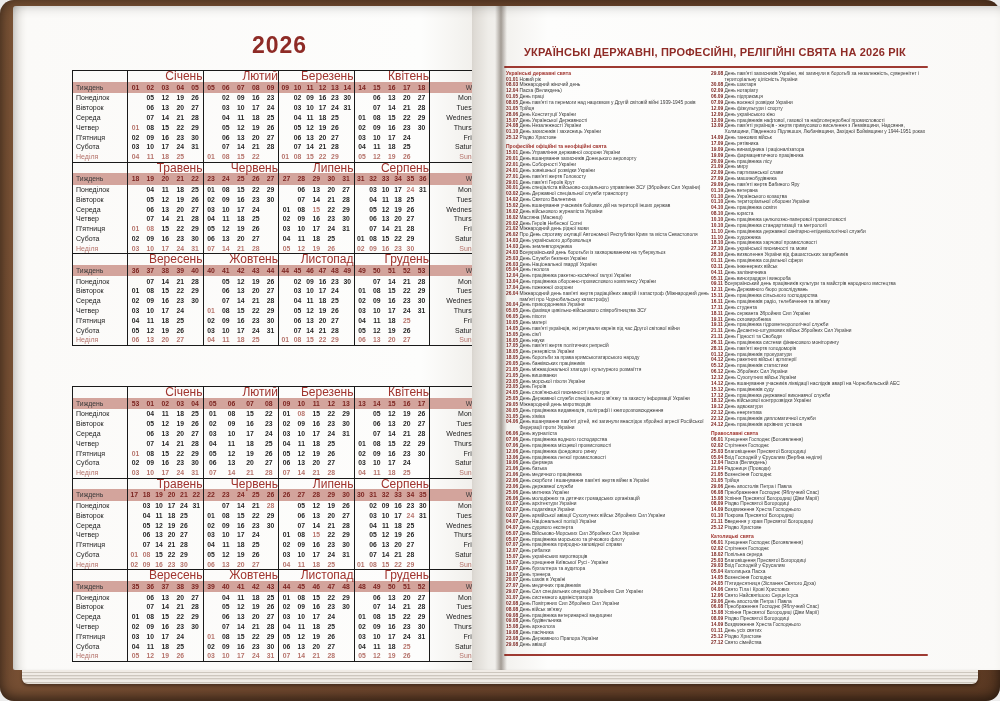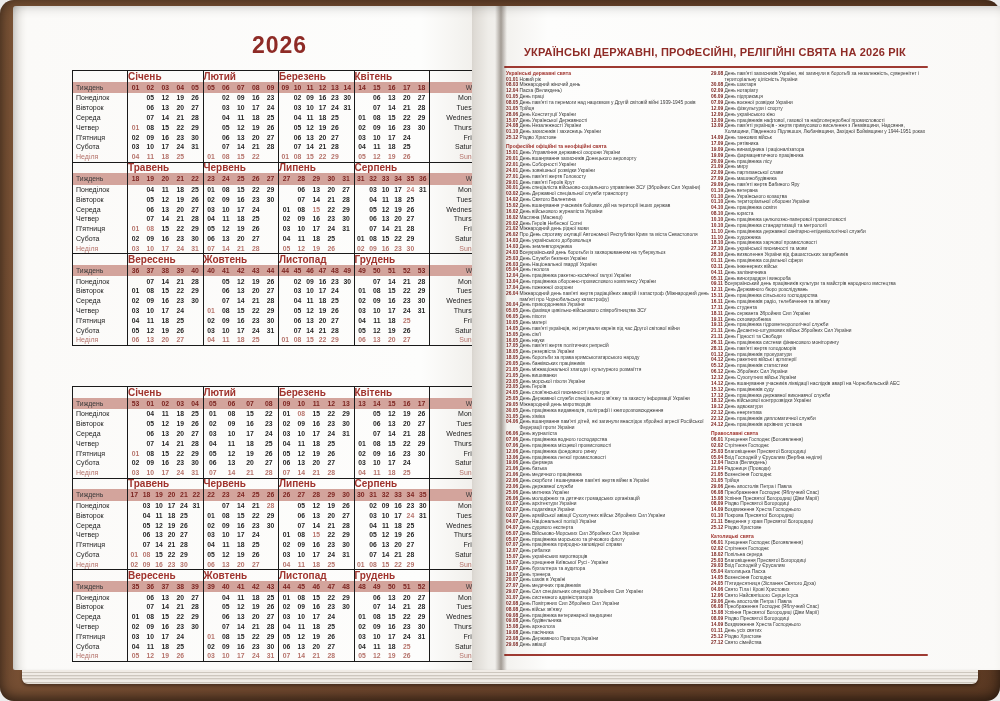--- a/index.html
+++ b/index.html
@@ -32,21 +32,21 @@
   .wrow{height:11.5px;background:#d3a49c;}
   .drow{height:9.8px;}
   .lab{width:54px;flex:0 0 54px;padding-left:3px;font-size:7px;color:#1c1c1c;box-sizing:border-box;}
   .enl{width:57px;flex:0 0 57px;text-align:right;padding-right:3px;font-size:7px;color:#1c1c1c;
     border-left:1px solid #1a1a1a;box-sizing:border-box;height:100%;display:flex;align-items:center;justify-content:flex-end;}
   .grp{flex:1;display:flex;border-left:1px solid #1a1a1a;height:100%;align-items:center;box-sizing:border-box;}
   .cell{flex:1;text-align:center;font-size:6.8px;font-weight:bold;color:#272727;}
   .wrow .lab{font-size:6.8px;color:#3a3a3a;}
   .wrow .cell{color:#7c2420;}
   .wrow .enl{color:#3a3a3a;font-size:6.8px;font-weight:normal;}
-  .mname{flex:1;text-align:left;font-size:10px;font-weight:bold;color:#a0342e;}
+  .mname{flex:1;text-align:right;font-size:12px;font-weight:normal;color:#a0342e;}
   .sun .lab,.sun .cell,.sun .enl{color:#b5736b;}
   .hol{color:#b5736b !important;}
   
   .htitle{position:absolute;left:20px;top:40px;width:446px;text-align:center;font-weight:bold;
     font-size:11px;letter-spacing:.2px;color:#8e2b26;white-space:nowrap;}
   .hrule{position:absolute;left:32px;width:424px;height:2px;background:#9e3a32;border-radius:1px;}
   .rule-top{top:60px;} .rule-bottom{top:648px;}
   .hwrap{position:absolute;top:64px;width:217px;height:596px;}
   .hw1{left:34px;} .hw2{left:239px;}
   .hcol{width:434px;transform:scale(0.5);transform-origin:0 0;}

